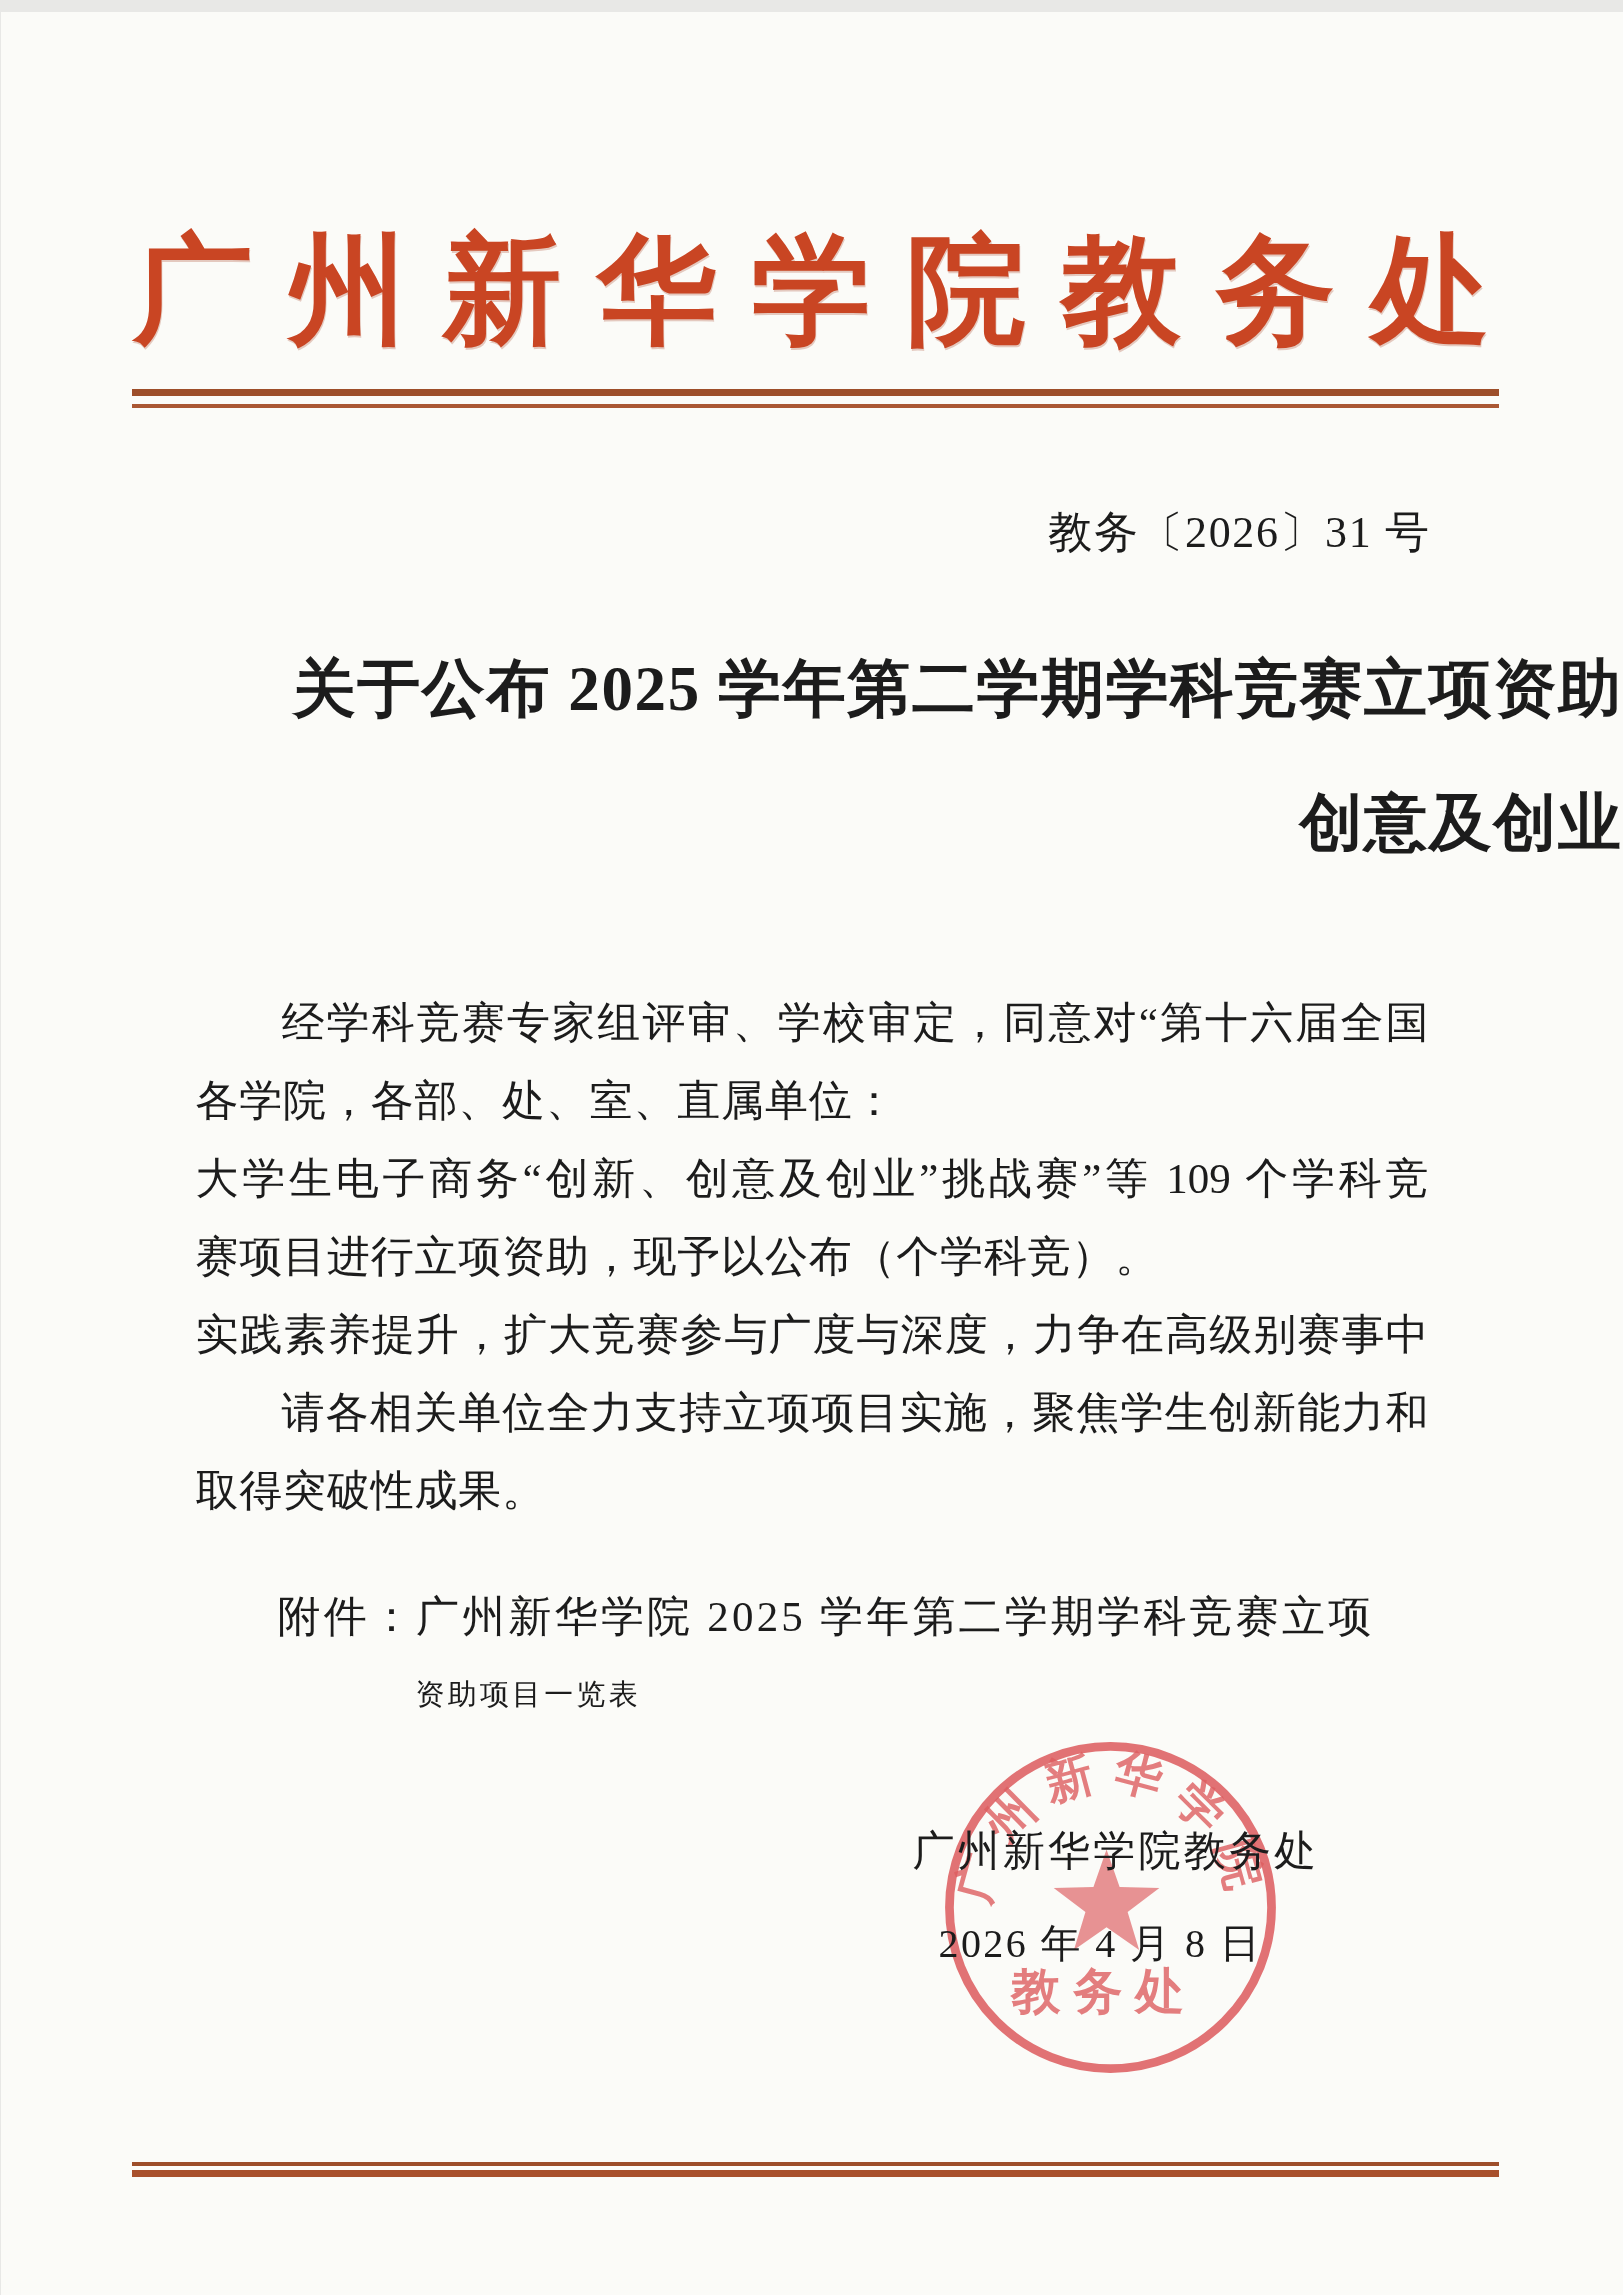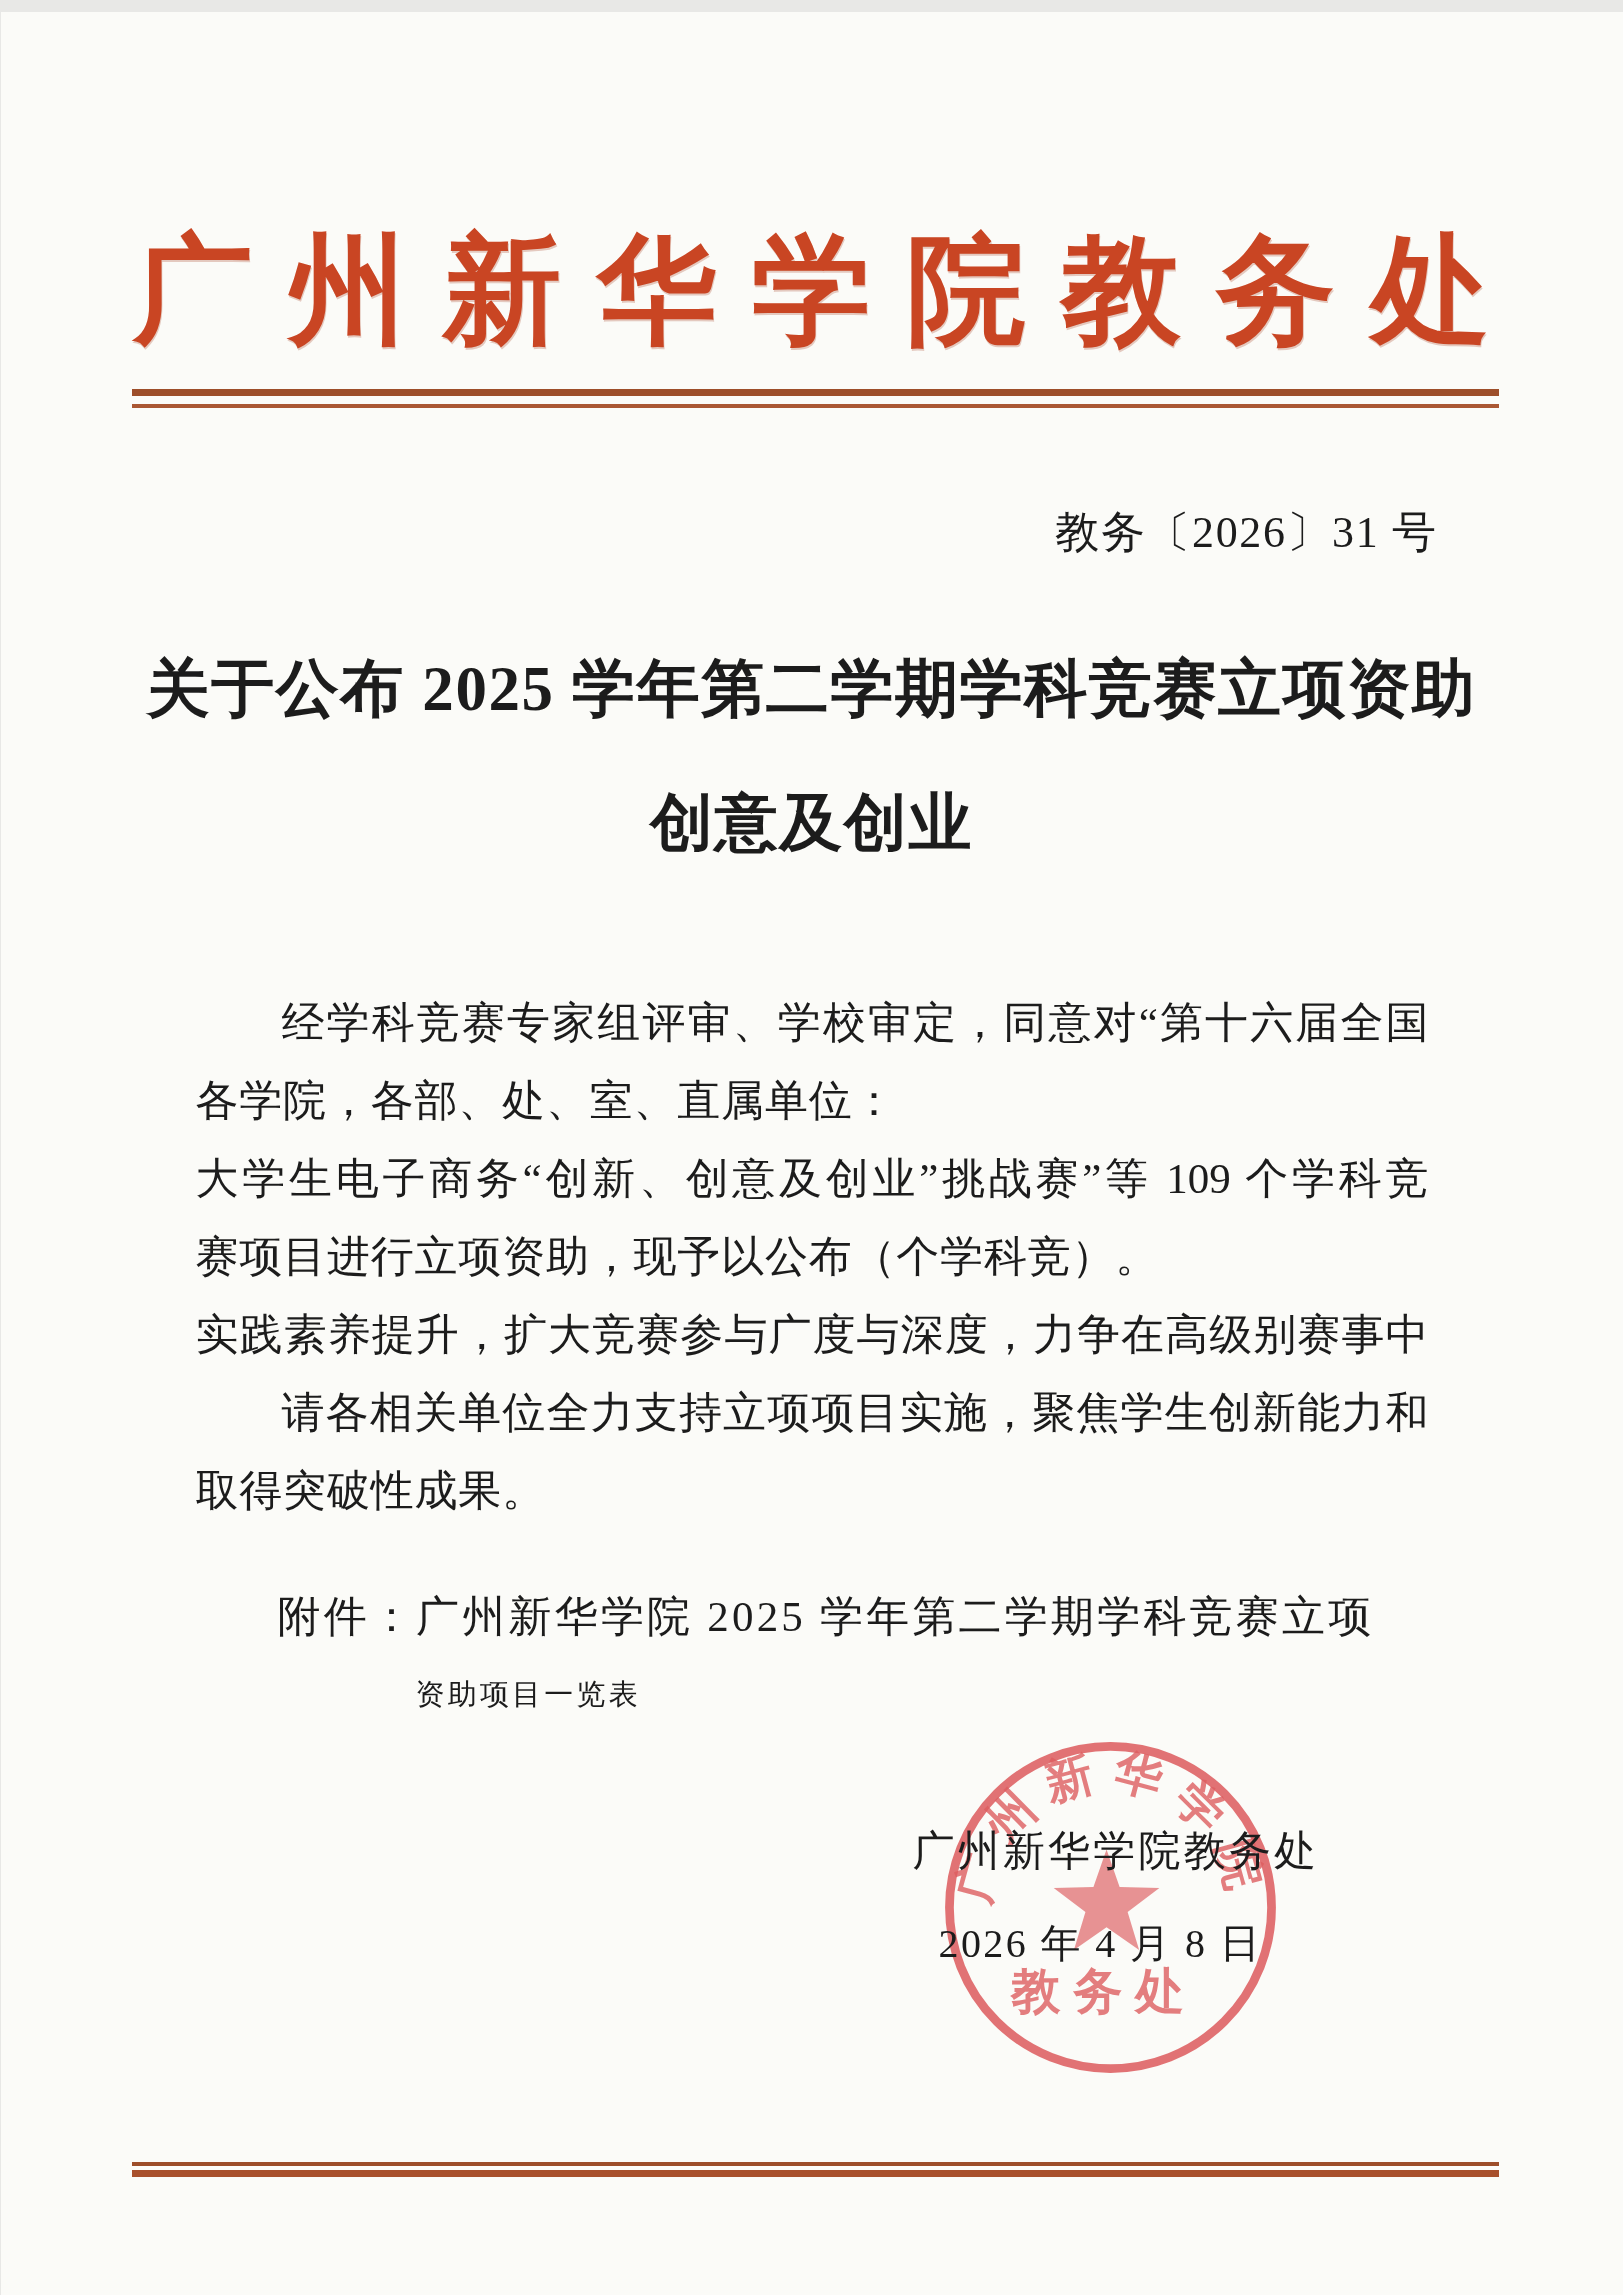--- a/index.html
+++ b/index.html
@@ -22,27 +22,27 @@
     text-shadow:0.8px 1.6px 0 rgba(160,50,20,.25);
     white-space:nowrap;
   }
   .rule{position:absolute;left:131px;width:1367px;}
   .rule-top-a{top:377px;height:7.1px;background:#9d4e2a;}
   .rule-top-b{top:392px;height:4px;background:#aa5733;}
   .rule-bot-a{top:2150px;height:4px;background:#9d4e2a;}
   .rule-bot-b{top:2158px;height:7.1px;background:#a8502c;}
   
   .doc-number{
-    position:absolute;top:491px;right:185px;
+    position:absolute;top:491px;right:192px;
     font-size:44px;line-height:59px;
     letter-spacing:1.6px;white-space:nowrap;
   }
   
   .doc-title{position:absolute;left:0;top:634px;width:100%;text-align:center;font-weight:bold;}
-  .doc-title .t-line{font-size:63px;line-height:87px;white-space:nowrap;letter-spacing:1.6px;}
+  .doc-title .t-line{font-size:63px;line-height:87px;white-space:nowrap;letter-spacing:1.6px;text-align:right;}
   .doc-title .t-line + .t-line{margin-top:47px;}
   
   .body-block{position:absolute;left:195px;top:972px;width:1233px;}
   .bline{height:78px;line-height:78px;font-size:43px;letter-spacing:0.8px;white-space:nowrap;}
   .bline.just{white-space:normal;text-align:justify;text-align-last:justify;letter-spacing:0;}
   .bline.ind{text-indent:86px;}
   .attach1{
     position:absolute;left:277px;top:1566px;
     font-size:43px;line-height:78px;letter-spacing:3.2px;white-space:nowrap;text-align:center;
   }

